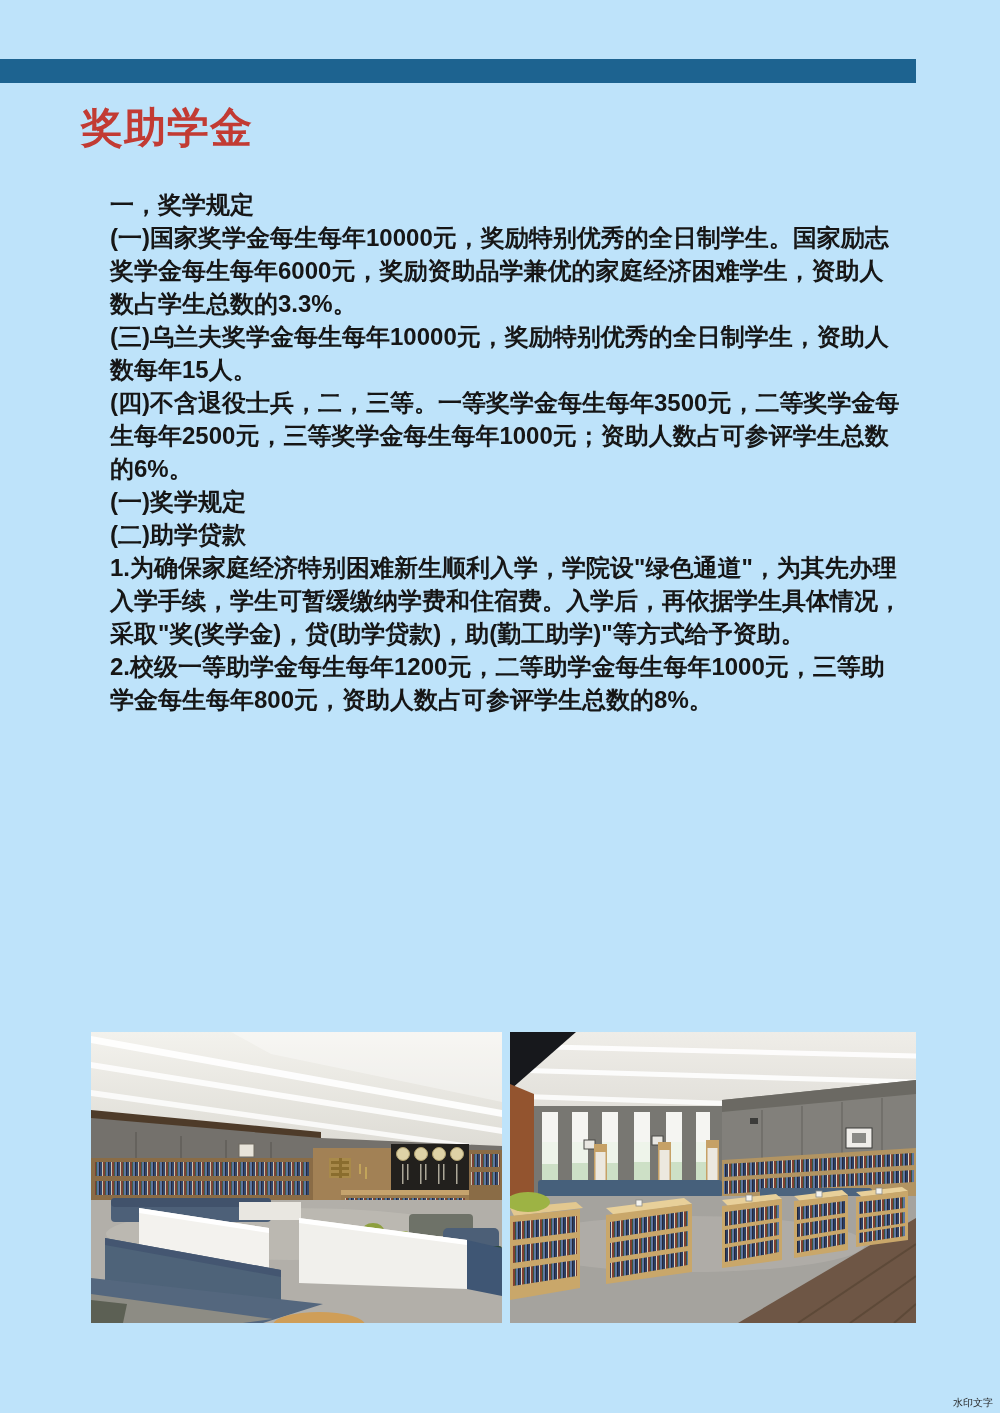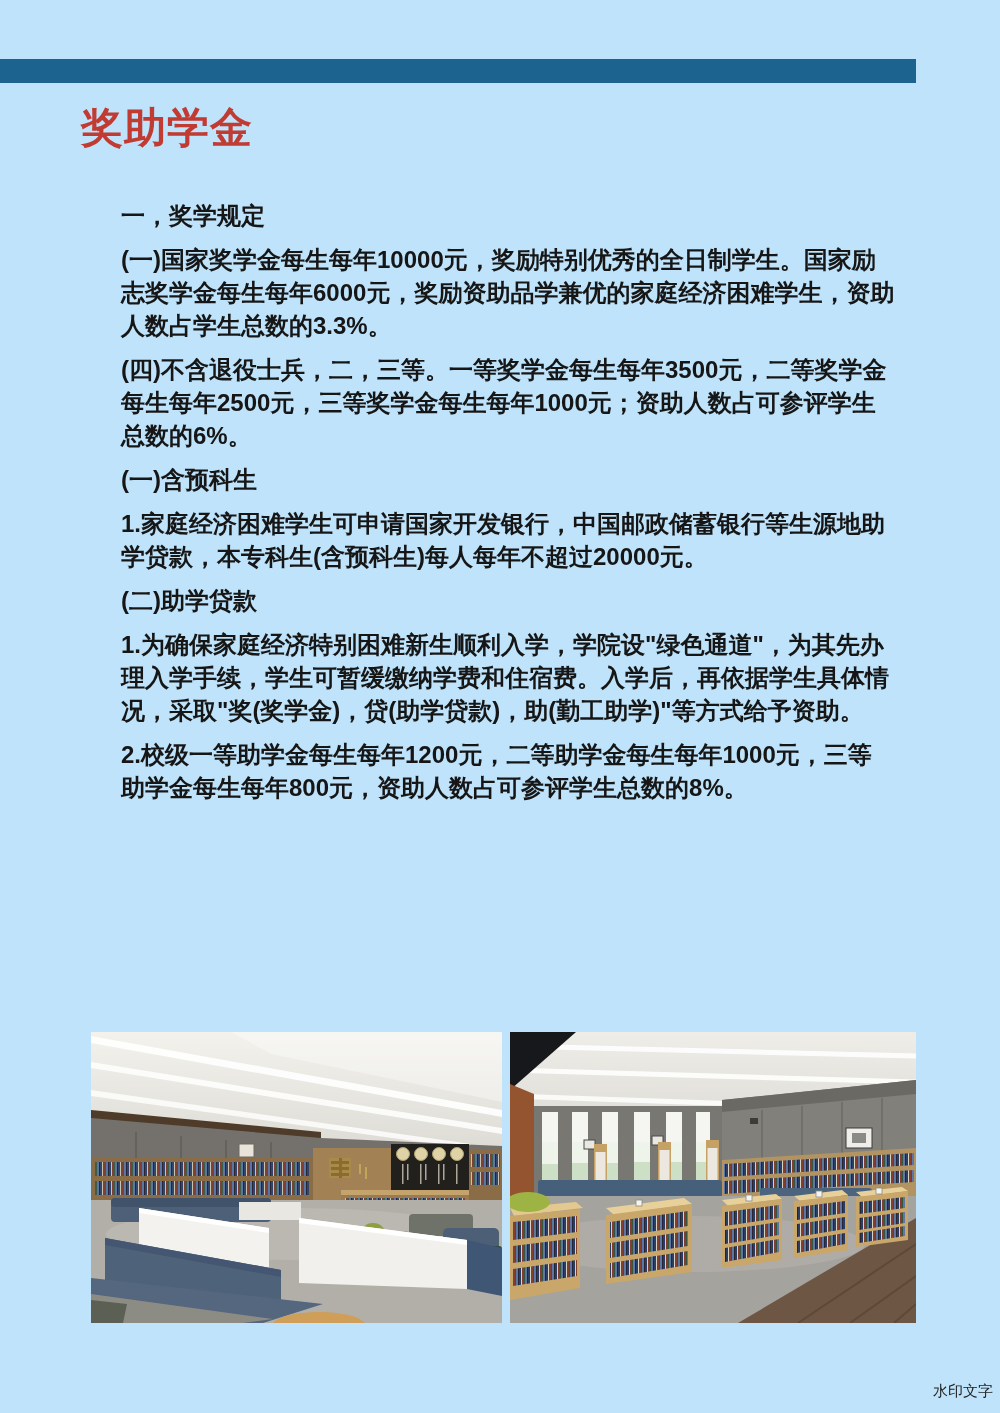--- a/index.html
+++ b/index.html
@@ -15,47 +15,47 @@
   .page-title{
     position:absolute;left:81px;top:102px;
     font-size:42px;line-height:52px;font-weight:700;color:#c23b33;
     letter-spacing:1px;margin:0;
   }
   .body-text{
     position:absolute;left:110px;top:188px;width:796px;
     font-size:24px;line-height:33px;font-weight:600;color:#161616;
     text-align:left;word-break:break-all;
   }
-  .body-text p{margin:11px;padding:0;}
+  .body-text p{margin:0;padding:0;}
   .photos{
     position:absolute;left:91px;top:1032px;width:825px;height:291px;
   }
   .photo{position:absolute;top:0;height:291px;display:block;}
   .photo.left{left:0;width:411px;}
   .photo.right{left:419px;width:406px;}
   .photo svg{display:block;width:100%;height:100%;}
   .watermark{
-    position:absolute;right:7px;bottom:12px;
+    position:absolute;right:7px;bottom:3px;
     font-family:Liberation Mono, monospace;
-    font-size:15px;color:#222222;
+    font-size:10px;color:#222222;
   }
 </style>
 </head>
 <body>
 
 <div class="topbar"></div>
 
 <h1 class="page-title">奖助学金</h1>
 
 <div class="body-text">
   <p>一，奖学规定</p>
   <p>(一)国家奖学金每生每年10000元，奖励特别优秀的全日制学生。国家励志奖学金每生每年6000元，奖励资助品学兼优的家庭经济困难学生，资助人数占学生总数的3.3%。</p>
+  <p>(三)乌兰夫奖学金每生每年10000元，奖励特别优秀的全日制学生，资助人数每年15人。</p>
   <p>(四)不含退役士兵，二，三等。一等奖学金每生每年3500元，二等奖学金每生每年2500元，三等奖学金每生每年1000元；资助人数占可参评学生总数的6%。</p>
-  <p>(一)含预科生</p>
-  <p>1.家庭经济困难学生可申请国家开发银行，中国邮政储蓄银行等生源地助学贷款，本专科生(含预科生)每人每年不超过20000元。</p>
+  <p>(一)奖学规定</p>
   <p>(二)助学贷款</p>
   <p>1.为确保家庭经济特别困难新生顺利入学，学院设"绿色通道"，为其先办理入学手续，学生可暂缓缴纳学费和住宿费。入学后，再依据学生具体情况，采取"奖(奖学金)，贷(助学贷款)，助(勤工助学)"等方式给予资助。</p>
   <p>2.校级一等助学金每生每年1200元，二等助学金每生每年1000元，三等助学金每生每年800元，资助人数占可参评学生总数的8%。</p>
 </div>
 
 <div class="photos">
 
   <div class="photo left">
     <svg viewBox="0 0 411 291" preserveAspectRatio="none">
       <defs>

